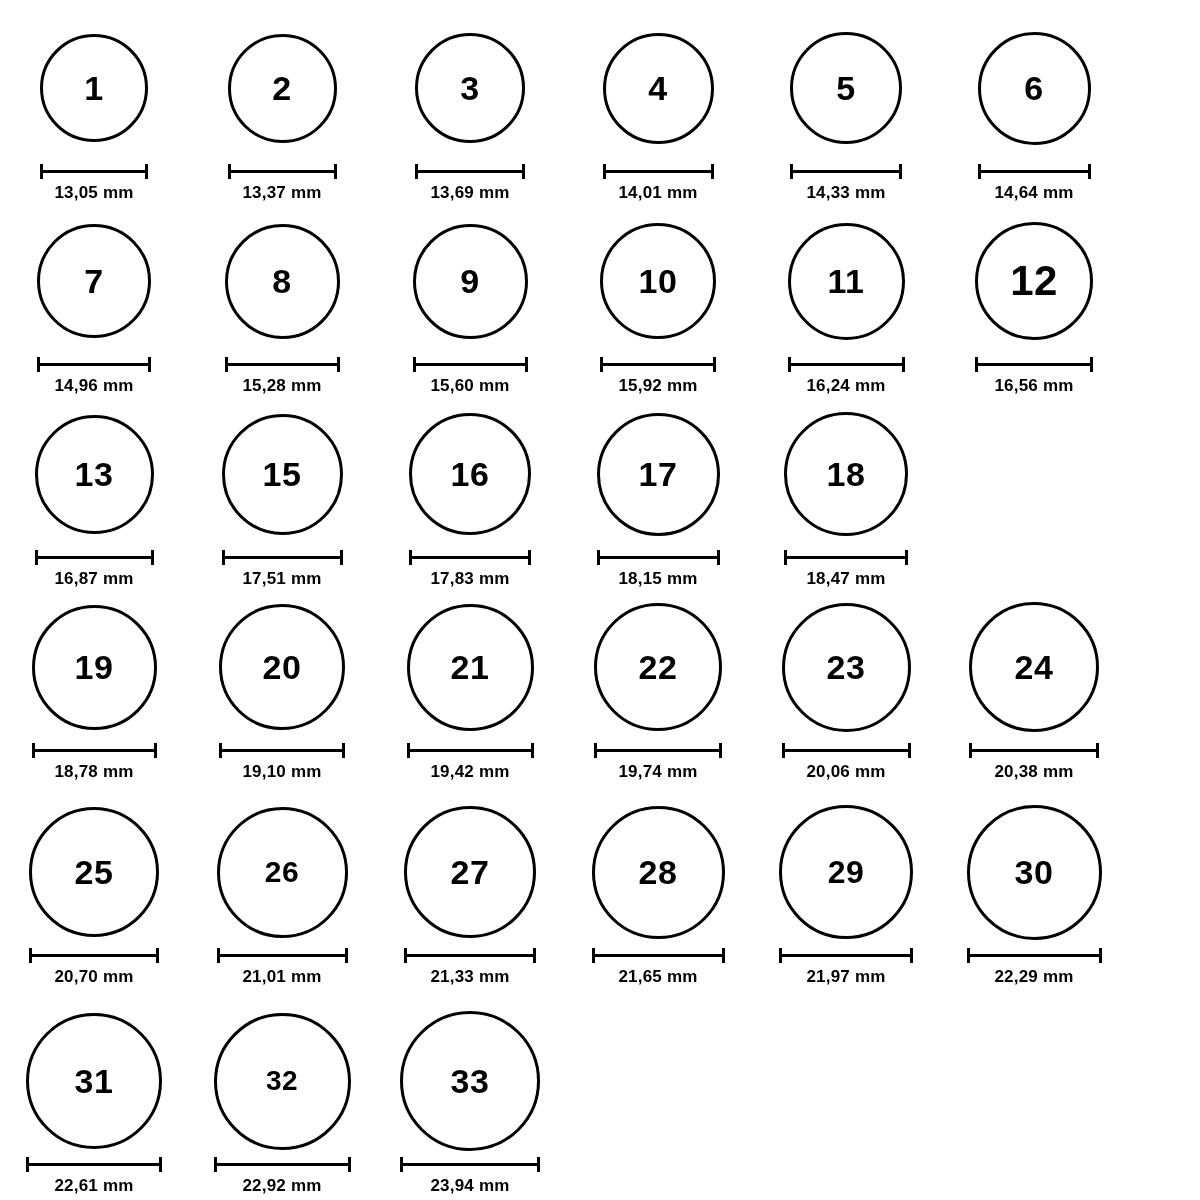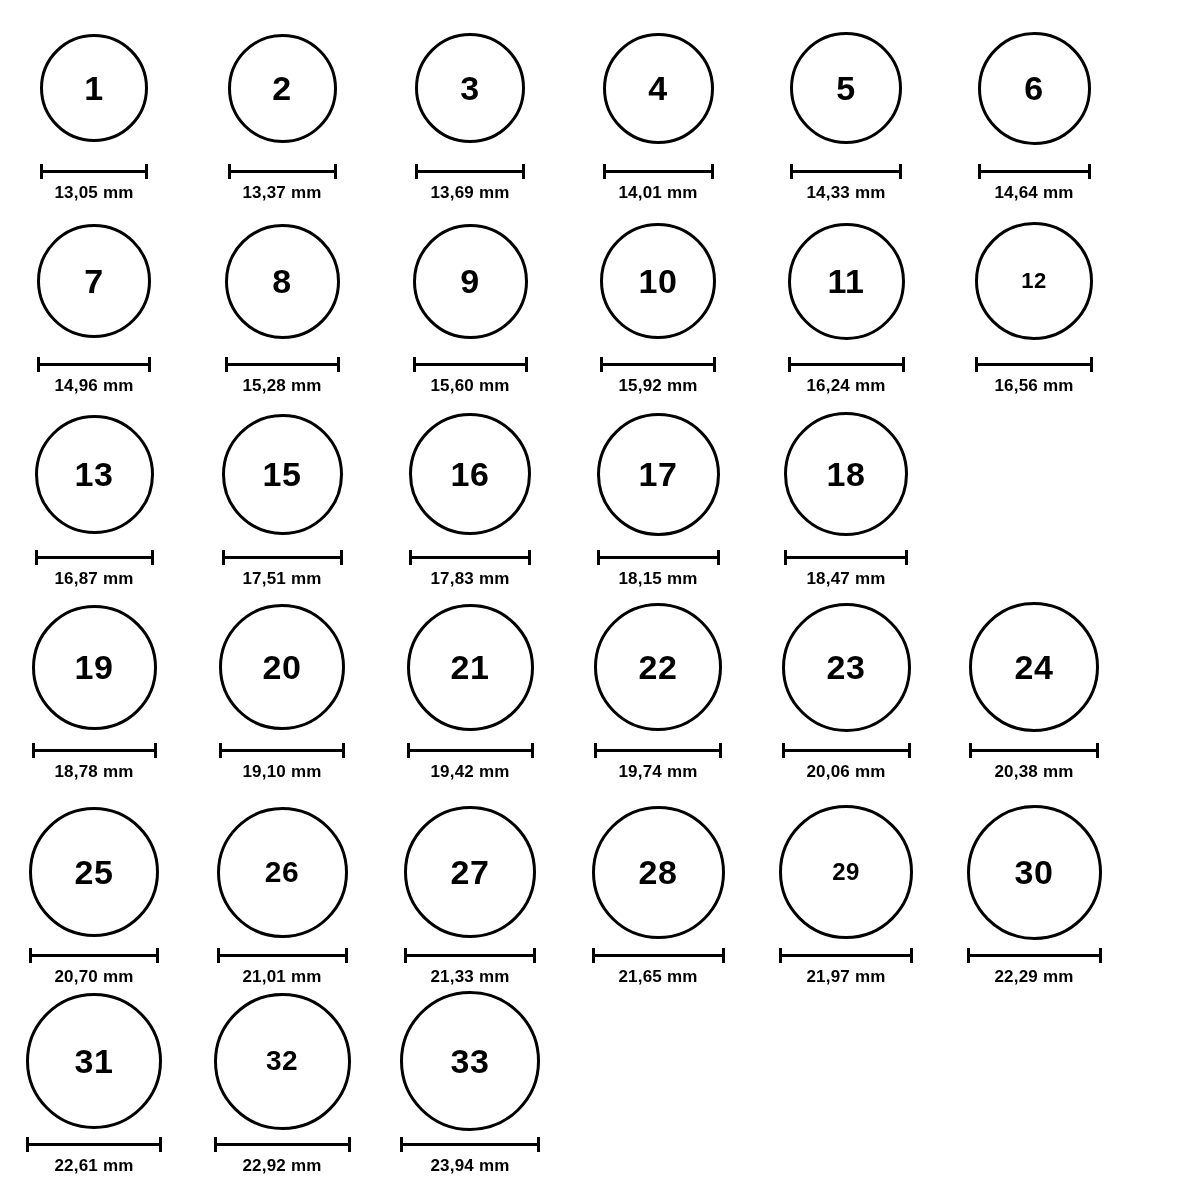--- a/index.html
+++ b/index.html
@@ -241,21 +241,21 @@
         <div class="measure" style="width: 117px;">
           <span class="cap-left"></span>
           <span class="bar"></span>
           <span class="cap-right"></span>
         </div>
         <div class="mm-label">16,24 mm</div>
       </div>
       <div class="size-cell">
         <div class="ring-wrap" style="height: 140px;">
           <div class="ring" style="width: 118px; height: 118px;">
-            <span class="ring-number" style="font-size: 22px;">12</span>
+            <span class="ring-number" style="font-size: 42px;">12</span>
           </div>
         </div>
         <div class="measure" style="width: 118px;">
           <span class="cap-left"></span>
           <span class="bar"></span>
           <span class="cap-right"></span>
         </div>
         <div class="mm-label">16,56 mm</div>
       </div>
     </div>
@@ -399,21 +399,21 @@
           </div>
         </div>
         <div class="measure" style="width: 130px;">
           <span class="cap-left"></span>
           <span class="bar"></span>
           <span class="cap-right"></span>
         </div>
         <div class="mm-label">20,38 mm</div>
       </div>
     </div>
-    <div class="size-row" style="margin-bottom: 4px; text-align: right;">
+    <div class="size-row" style="margin-bottom: 24px; text-align: right;">
       <div class="size-cell">
         <div class="ring-wrap" style="height: 140px;">
           <div class="ring" style="width: 130px; height: 130px;">
             <span class="ring-number" style="font-size: 34px;">25</span>
           </div>
         </div>
         <div class="measure" style="width: 130px;">
           <span class="cap-left"></span>
           <span class="bar"></span>
           <span class="cap-right"></span>
@@ -455,21 +455,21 @@
         <div class="measure" style="width: 133px;">
           <span class="cap-left"></span>
           <span class="bar"></span>
           <span class="cap-right"></span>
         </div>
         <div class="mm-label">21,65 mm</div>
       </div>
       <div class="size-cell">
         <div class="ring-wrap" style="height: 140px;">
           <div class="ring" style="width: 134px; height: 134px;">
-            <span class="ring-number" style="font-size: 24px;">29</span>
+            <span class="ring-number" style="font-size: 32px;">29</span>
           </div>
         </div>
         <div class="measure" style="width: 134px;">
           <span class="cap-left"></span>
           <span class="bar"></span>
           <span class="cap-right"></span>
         </div>
         <div class="mm-label">21,97 mm</div>
       </div>
       <div class="size-cell">

